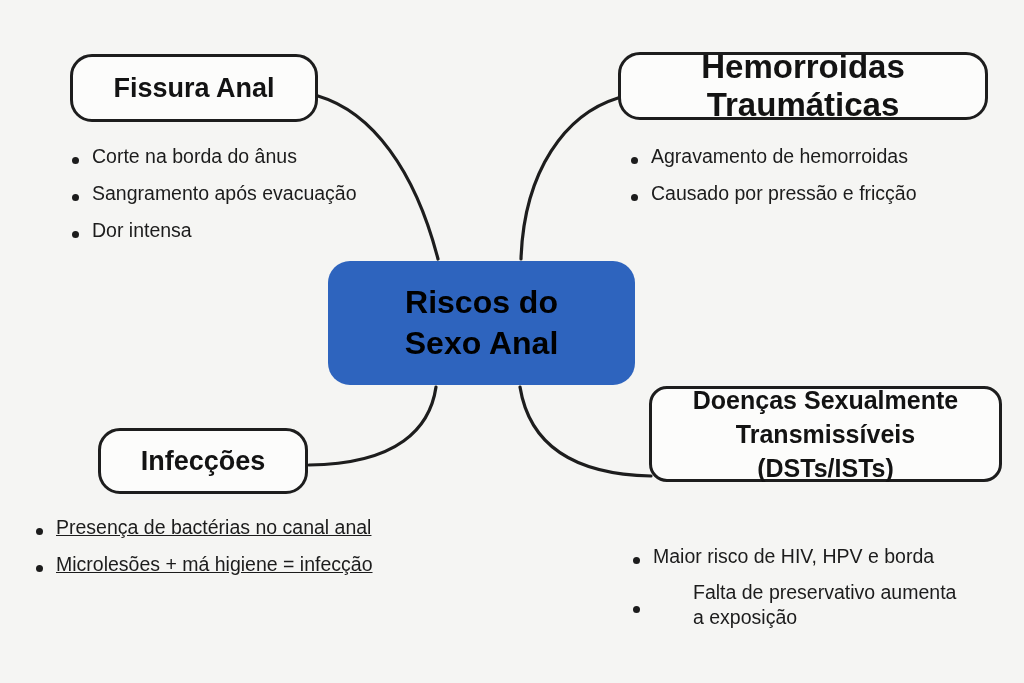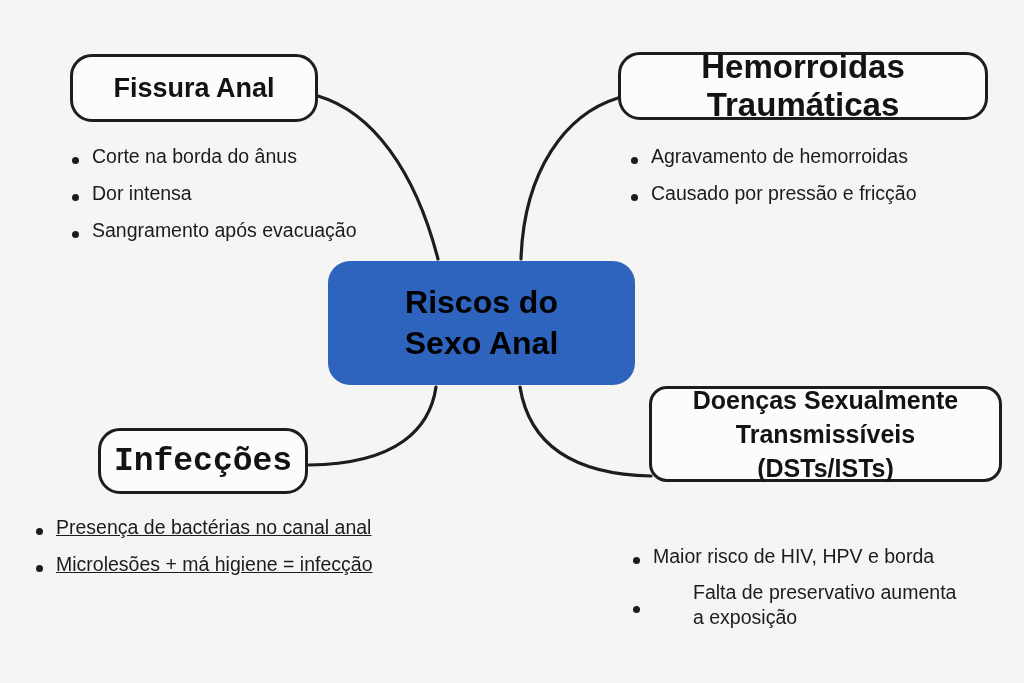--- a/index.html
+++ b/index.html
@@ -19,21 +19,21 @@
     border:3px solid #1d1d1d;
     border-radius:22px;
     display:flex;align-items:center;justify-content:center;
     text-align:center;
     font-weight:bold;
     color:#131313;
     box-sizing:border-box;
   }
   .node-fissura{left:70px;top:54px;width:248px;height:68px;font-size:27px;}
   .node-hemorroidas{left:618px;top:52px;width:370px;height:68px;font-size:33px;}
-  .node-infeccoes{left:98px;top:428px;width:210px;height:66px;font-size:33px;font-family:Liberation Mono, monospace;}
+  .node-infeccoes{left:98px;top:428px;width:210px;height:66px;font-size:27px;}
   .node-dsts{left:649px;top:386px;width:353px;height:96px;font-size:25px;line-height:34px;border-radius:18px;}
   .node-center{
     left:328px;top:261px;width:307px;height:124px;
     background:#2e64be;border:none;border-radius:22px;
     color:#000000;font-size:32px;line-height:41px;
   }
   .bullets{
     position:absolute;margin:0;padding:0;list-style:none;
     font-size:19.5px;color:#1c1c1c;
   }
@@ -74,25 +74,25 @@
   <div class="node node-fissura">
     <span>Fissura Anal</span>
   </div>
   <ul class="bullets bullets-fissura">
     <li>
       <span class="dot"></span>
       <span>Corte na borda do ânus</span>
     </li>
     <li>
       <span class="dot"></span>
-      <span>Dor intensa</span>
+      <span>Sangramento após evacuação</span>
     </li>
     <li>
       <span class="dot"></span>
-      <span>Sangramento após evacuação</span>
+      <span>Dor intensa</span>
     </li>
   </ul>
 
   <div class="node node-hemorroidas">
     <span>Hemorroidas Traumáticas</span>
   </div>
   <ul class="bullets bullets-hemorroidas">
     <li>
       <span class="dot"></span>
       <span>Agravamento de hemorroidas</span>

